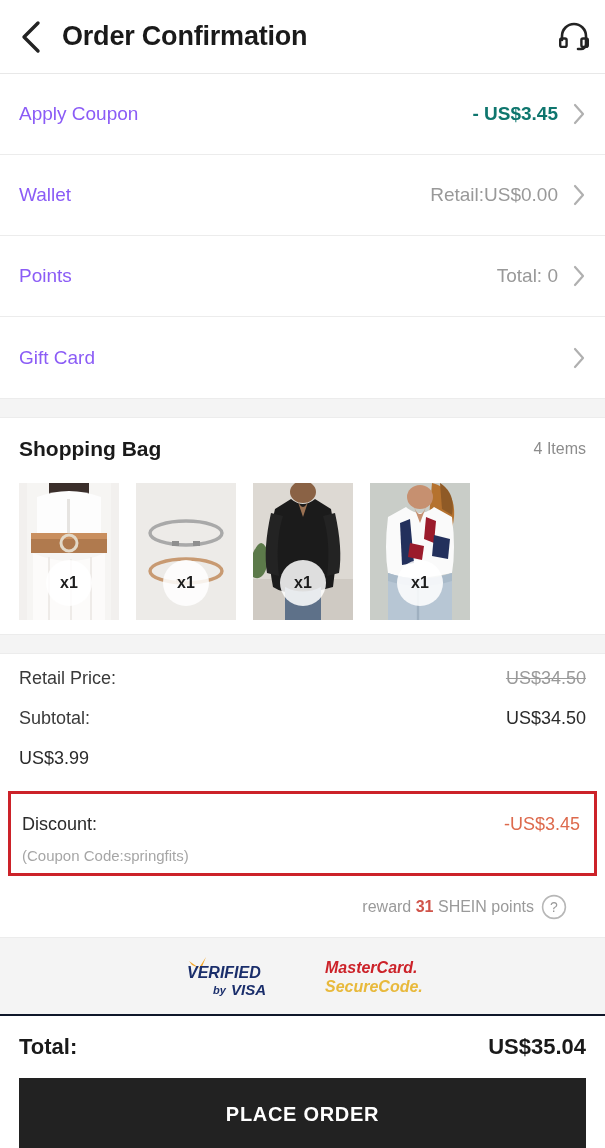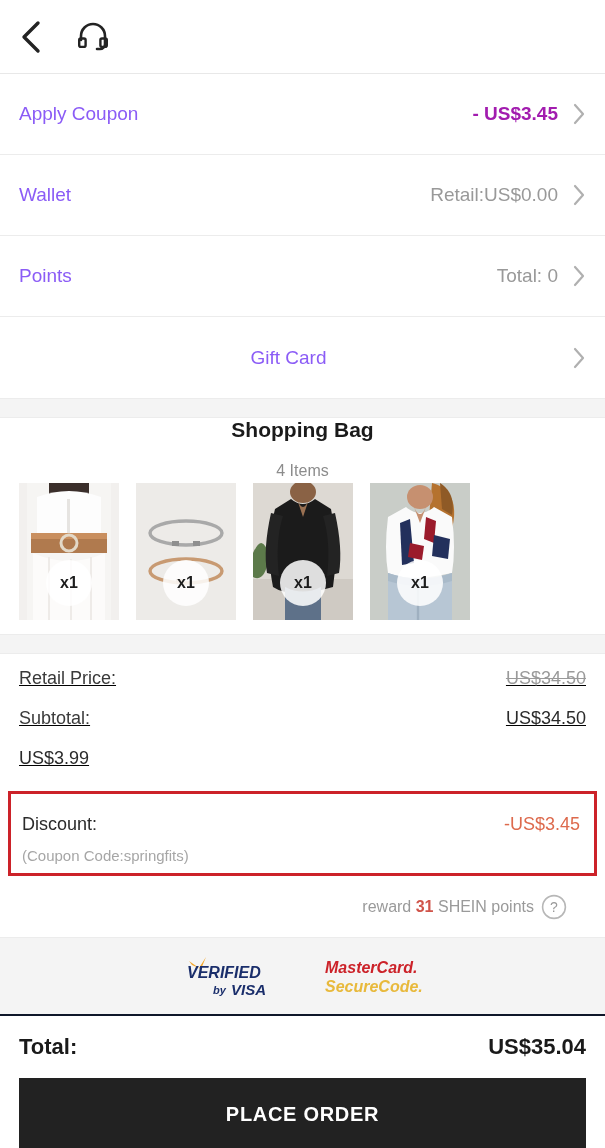--- a/index.html
+++ b/index.html
@@ -57,53 +57,52 @@
   
   .opt-row {
     position: relative;
     height: 81px;
     background: #fff;
     display: flex;
     align-items: center;
     padding: 0 19px;
     border-bottom: 1px solid #ececec;
   }
-  .opt-row:last-child { border-bottom: none; text-align: center; }
+  .opt-row:last-child { border-bottom: none; }
   .opt-label {
     font-size: 19px;
     color: #8b5cf6;
     flex: 1;
   }
   .opt-value {
     font-size: 19px;
     color: #999999;
     margin-right: 14px;
   }
   .opt-value.accent {
-    color: #a21caf;
+    color: #0f766e;
     font-weight: bold;
   }
   .row-chevron { flex: none; display: block; }
 
   
   .spacer {
     height: 20px;
     background: #f4f4f4;
     border-top: 1px solid #ececec;
     border-bottom: 1px solid #ececec;
   }
 
   
   .bag-head {
     height: 62px;
     display: flex;
     align-items: center;
-    padding: 0 3px;
-    background: #fff;
-    flex-direction: column;
+    padding: 0 19px;
+    background: #fff;
   }
   .bag-title {
     font-size: 21px;
     font-weight: bold;
     color: #1a1a1a;
     flex: 1;
   }
   .bag-count {
     font-size: 16px;
     color: #8c8c8c;
@@ -142,21 +141,20 @@
 
   
   .summary {
     background: #fff;
     padding: 14px 19px 0 19px;
   }
   .sum-row {
     display: flex;
     align-items: baseline;
     height: 40px;
-    text-decoration: underline;
   }
   .sum-label { font-size: 18px; color: #3a3a3a; flex: 1; }
   .sum-val   { font-size: 18px; color: #2b2b2b; }
   .sum-val.struck {
     color: #9a9a9a;
     text-decoration: line-through;
   }
   .sum-val.discount { color: #dd6a4d; }
 
   
@@ -252,20 +250,21 @@
 <body>
 
 <div class="screen">
 
   <div class="header">
     <div class="back-btn">
       <svg class="back-chevron" width="22" height="34" viewBox="0 0 22 34">
         <polyline points="18,3 4,17 18,31" fill="none" stroke="#232323" stroke-width="3.4" stroke-linecap="round" stroke-linejoin="round"></polyline>
       </svg>
     </div>
+    <div class="header-title">Order Confirmation</div>
     <div class="support-btn">
       <svg width="34" height="34" viewBox="0 0 34 34">
         <path d="M5 20 V16 A12 12 0 0 1 29 16 V24 A5 5 0 0 1 24 29 H21" fill="none" stroke="#232323" stroke-width="2.6" stroke-linecap="round" stroke-linejoin="round"></path>
         <rect x="3.2" y="18.5" width="6.4" height="8.4" rx="1.6" fill="none" stroke="#232323" stroke-width="2.4"></rect>
         <rect x="24.4" y="18.5" width="6.4" height="8.4" rx="1.6" fill="none" stroke="#232323" stroke-width="2.4"></rect>
       </svg>
     </div>
   </div>
 
   <div>

